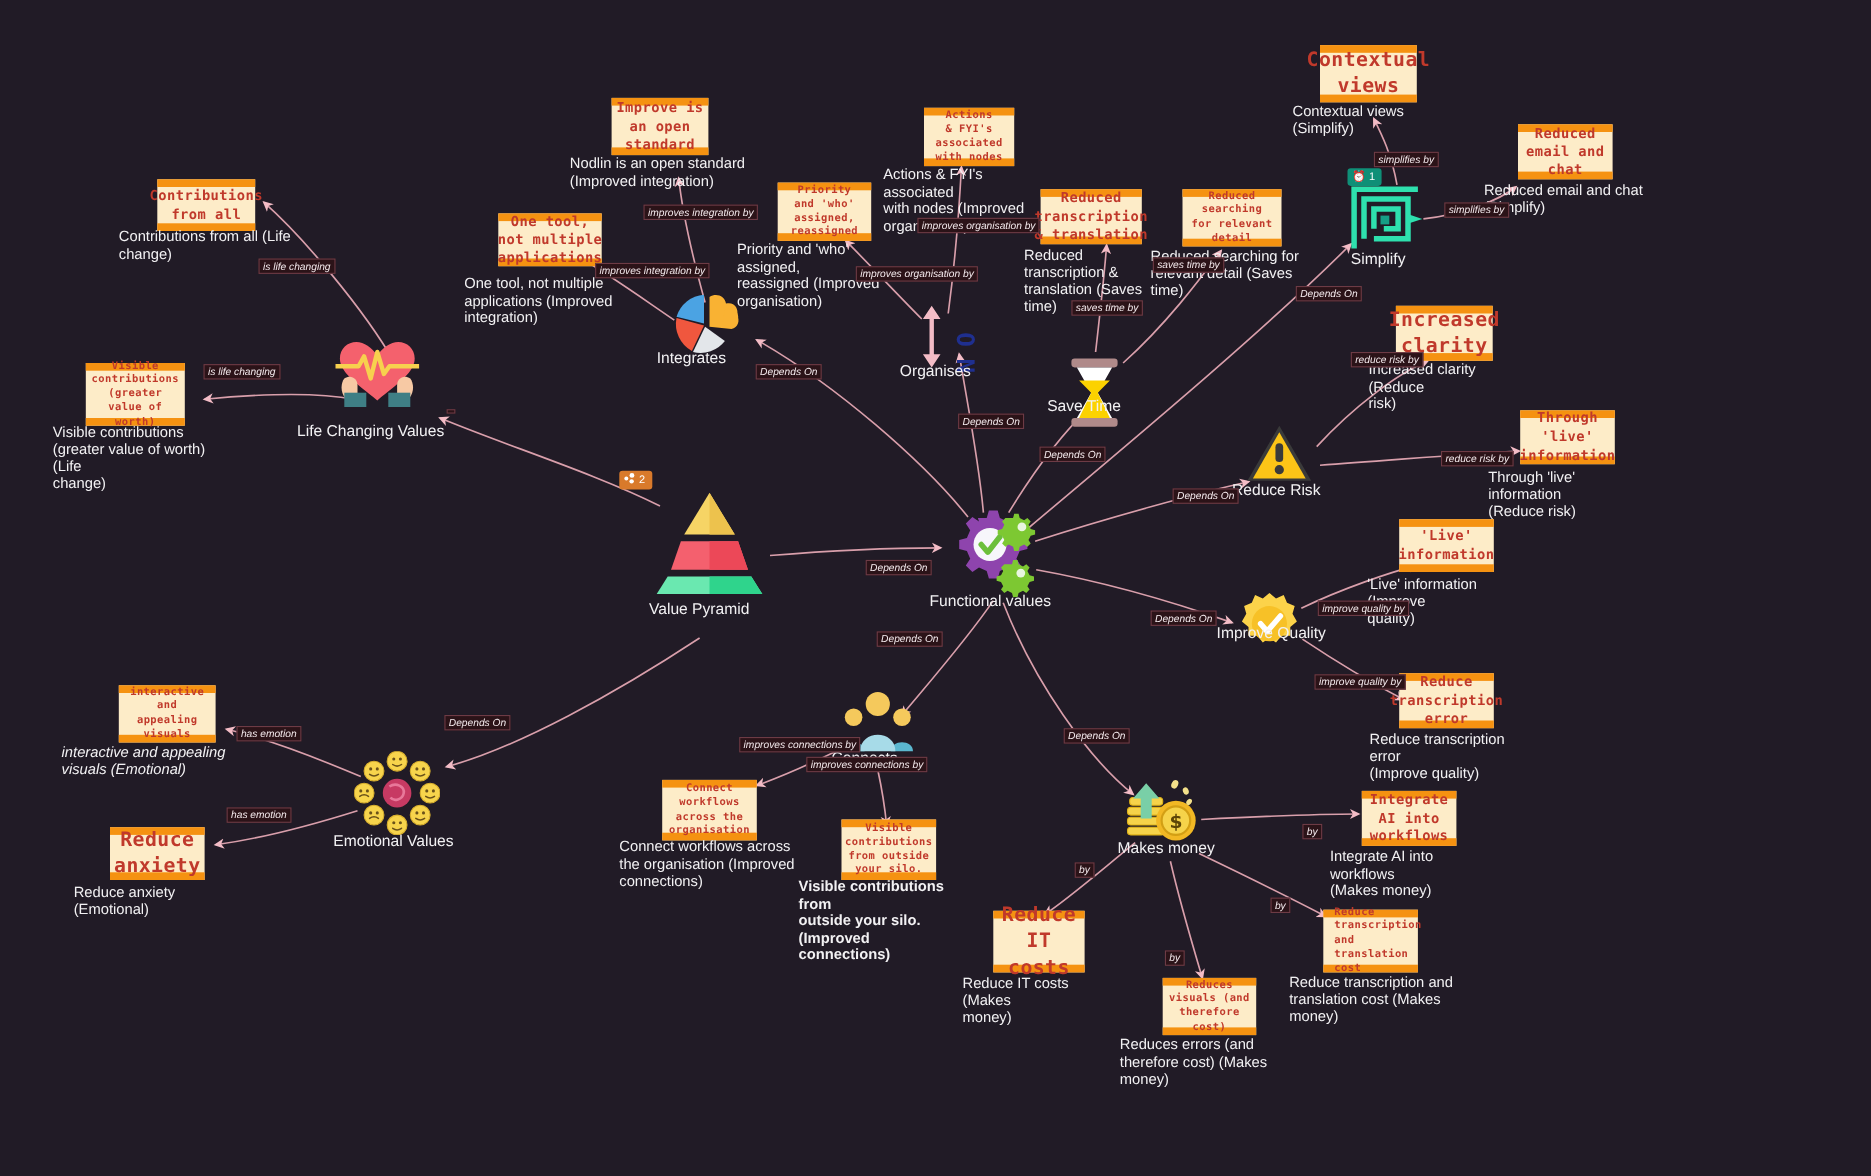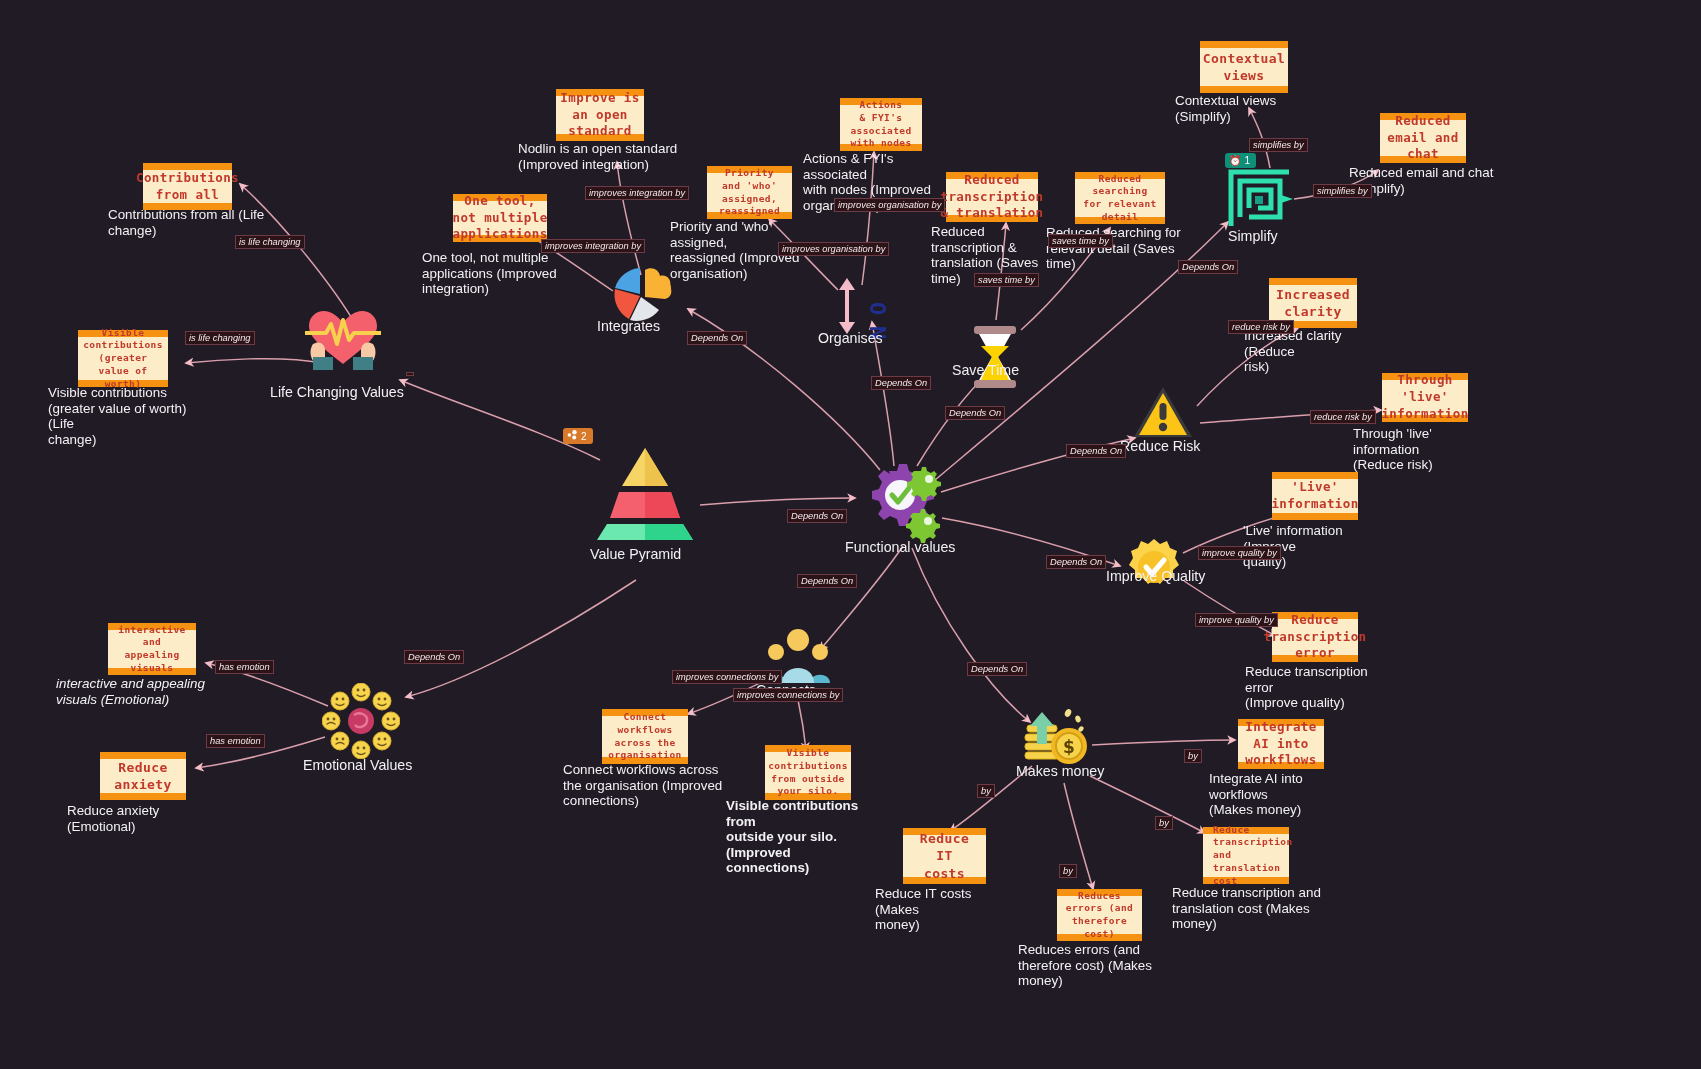--- a/index.html
+++ b/index.html
@@ -19,21 +19,21 @@
     border-bottom:7px solid #f59211;
     box-sizing:border-box;
     color:#c0392b;
     font-family:"DejaVu Sans Mono","Liberation Mono",monospace;
     text-align:center;
     display:flex;align-items:center;justify-content:center;
     line-height:1.34;
     white-space:pre-line;
     letter-spacing:.4px;
   }
-  .note.lg{font-size:13px;font-weight:bold;}
+  .note.lg{font-size:18px;font-weight:bold;}
   .note.md{font-size:12.5px;font-weight:bold;}
   .note.sm{font-size:9.5px;font-weight:bold;}
   .note.left{justify-content:flex-start;text-align:left;padding-left:10px;}
 
   
   .cap{
     position:absolute;color:#f2f1f3;font-size:13.4px;line-height:1.16;
     text-align:left;white-space:pre-line;
   }
   .cap.node{font-size:14.2px;}
@@ -244,21 +244,21 @@
   <div class="cap" style="left:1209px;top:771px;width:146px;">Integrate AI into workflows
 (Makes money)</div>
 
   <div class="note lg" style="left:903px;top:828px;width:83px;height:56px;">Reduce
 IT
 costs</div>
   <div class="cap" style="left:875px;top:886px;width:140px;">Reduce IT costs (Makes
 money)</div>
 
   <div class="note sm" style="left:1057px;top:889px;width:85px;height:52px;">Reduces
-errors (and
+visuals (and
 therefore
 cost)</div>
   <div class="cap" style="left:1018px;top:942px;width:162px;">Reduces errors (and
 therefore cost) (Makes
 money)</div>
 
   <div class="note sm left" style="left:1203px;top:827px;width:86px;height:57px;">Reduce
 transcription
 and
 translation

